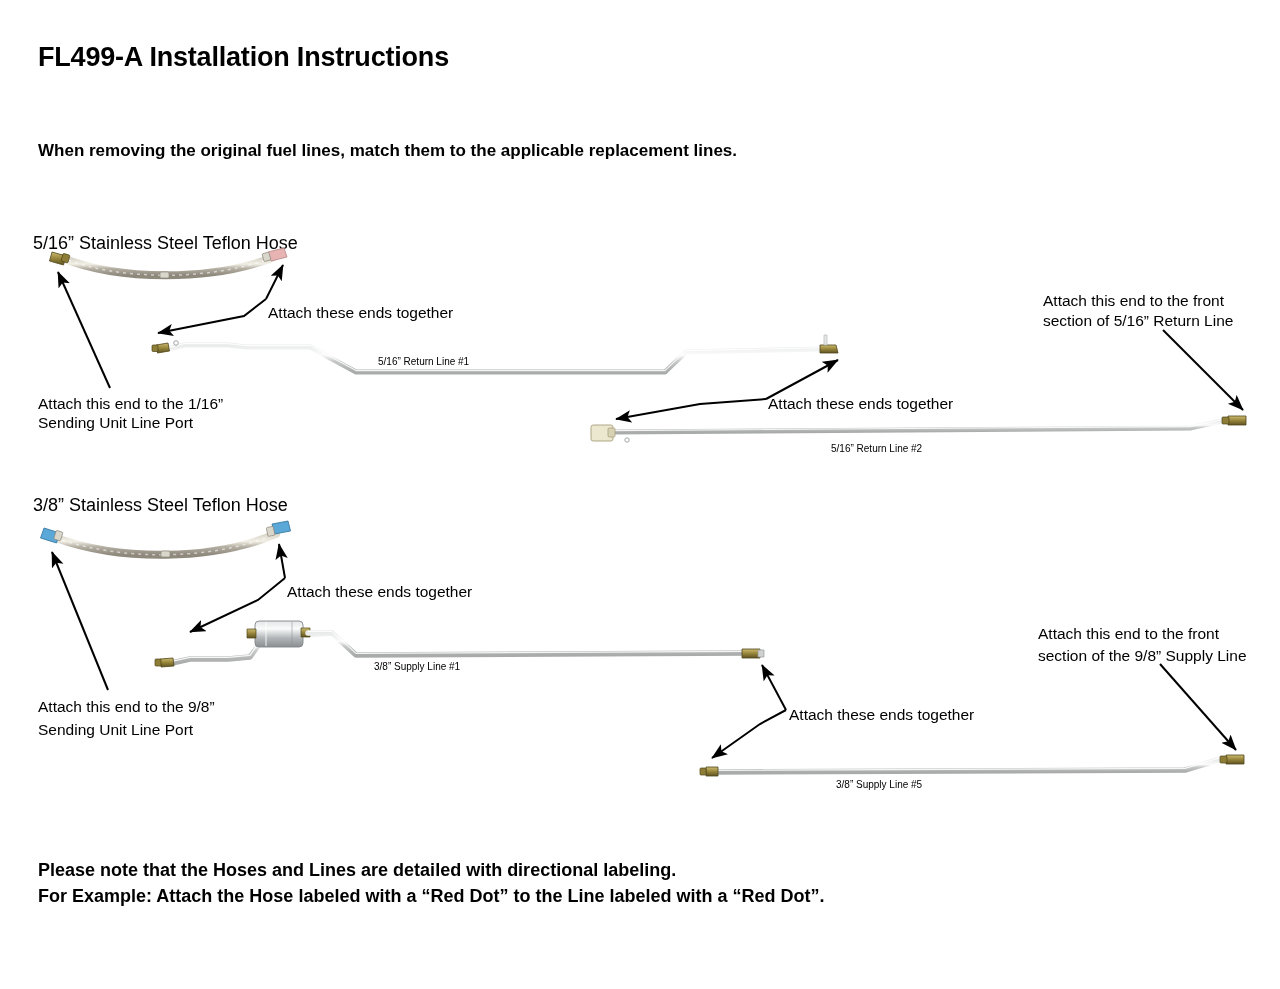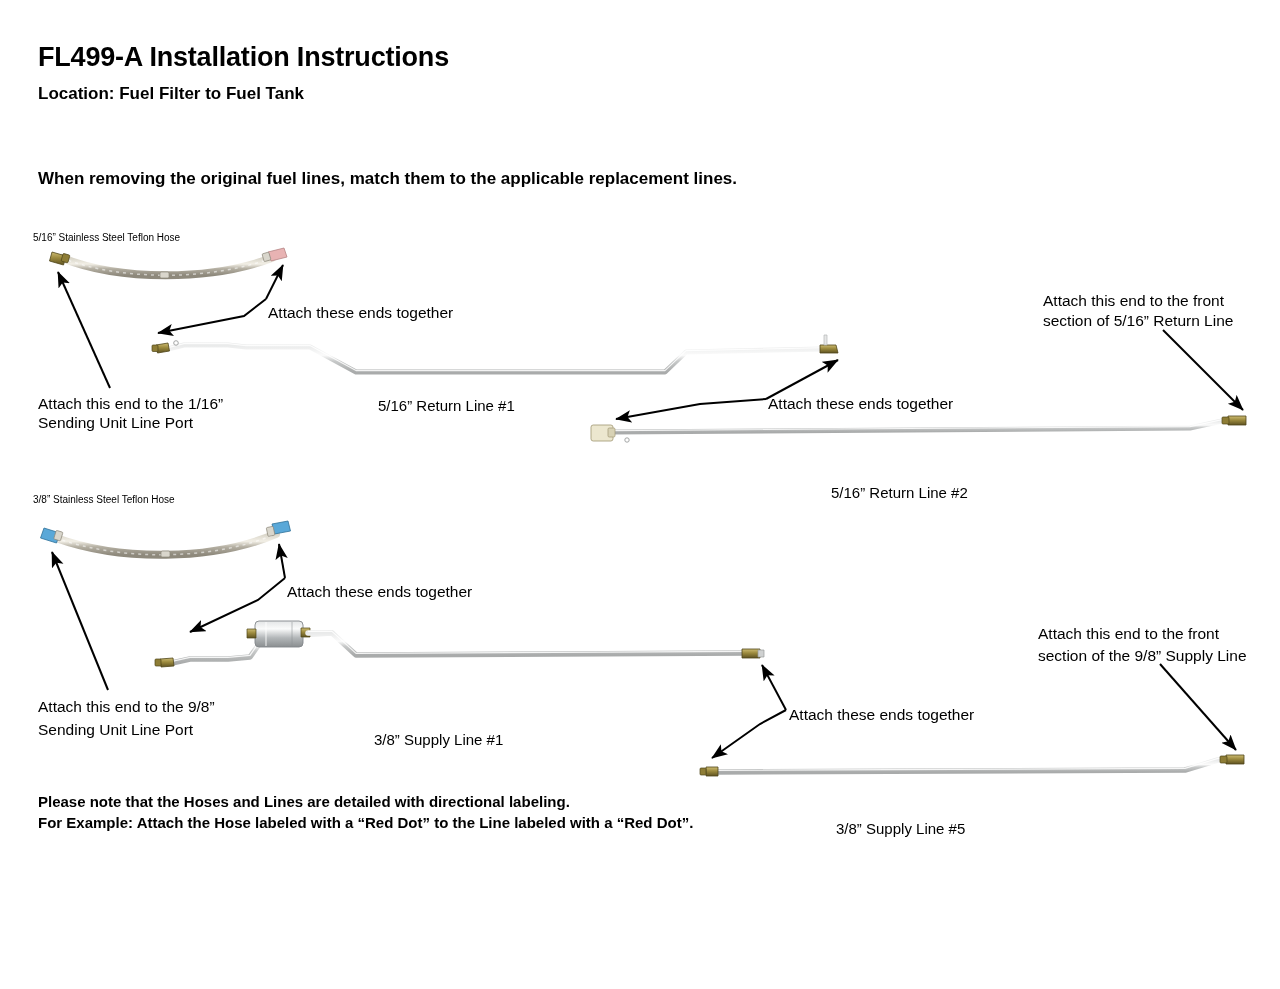--- a/index.html
+++ b/index.html
@@ -35,76 +35,73 @@
     left: 38px;
     top: 83px;
     font-size: 17px;
     font-weight: bold;
   }
   #doc-intro {
     left: 38px;
     top: 140px;
     font-size: 17px;
     font-weight: bold;
-    margin-top: 28px;
   }
   #doc-note {
     left: 38px;
-    top: 791px;
-    font-size: 15px;
+    top: 858px;
+    font-size: 18px;
     font-weight: bold;
     line-height: 1.42;
   }
   .callout {
     font-size: 15.5px;
     font-weight: normal;
     line-height: 1.35;
   }
   .partlabel {
-    font-size: 15px;
+    font-size: 10px;
     font-weight: normal;
-    margin-top: 40px;
   }
   .hoselabel {
-    font-size: 10px;
+    font-size: 18px;
     font-weight: normal;
   }
   svg.layer {
     position: absolute;
     left: 0;
     top: 0;
     width: 1280px;
     height: 989px;
     pointer-events: none;
   }
 </style>
 </head>
 <body>
 
 <div id="page">
 
   <div class="txt" id="doc-title">FL499-A Installation Instructions</div>
-  <div class="txt" id="doc-location">Location: Fuel Filter to Fuel Tank</div>
   <div class="txt" id="doc-intro">When removing the original fuel lines, match them to the applicable replacement lines.</div>
 
   <div class="txt hoselabel" style="left:33px; top:232px;">5/16” Stainless Steel Teflon Hose</div>
   <div class="txt callout" style="left:268px; top:303px;">Attach these ends together</div>
   <div class="txt callout" style="left:38px; top:394px;">Attach this end to the 1/16”</div>
   <div class="txt callout" style="left:38px; top:413px;">Sending Unit Line Port</div>
   <div class="txt partlabel" style="left:378px; top:356px;">5/16” Return Line #1</div>
   <div class="txt callout" style="left:768px; top:394px;">Attach these ends together</div>
   <div class="txt partlabel" style="left:831px; top:443px;text-align:right;">5/16” Return Line #2</div>
   <div class="txt callout" style="left:1043px; top:291px;">Attach this end to the front</div>
   <div class="txt callout" style="left:1043px; top:311px;">section of 5/16” Return Line</div>
 
   <div class="txt hoselabel" style="left:33px; top:494px;">3/8” Stainless Steel Teflon Hose</div>
   <div class="txt callout" style="left:287px; top:582px;">Attach these ends together</div>
   <div class="txt callout" style="left:38px; top:697px;">Attach this end to the 9/8”</div>
   <div class="txt callout" style="left:38px; top:720px;">Sending Unit Line Port</div>
-  <div class="txt partlabel" style="left:374px; top:690px;text-align:right;">3/8” Supply Line #1</div>
+  <div class="txt partlabel" style="left:374px; top:661px;text-align:right;">3/8” Supply Line #1</div>
   <div class="txt callout" style="left:789px; top:705px;">Attach these ends together</div>
   <div class="txt partlabel" style="left:836px; top:779px;">3/8” Supply Line #5</div>
   <div class="txt callout" style="left:1038px; top:624px;">Attach this end to the front</div>
   <div class="txt callout" style="left:1038px; top:646px;">section of the 9/8” Supply Line</div>
 
   <div class="txt" id="doc-note"><span>Please note that the Hoses and Lines are detailed with directional labeling.</span>
 <span>For Example: Attach the Hose labeled with a “Red Dot” to the Line labeled with a “Red Dot”.</span></div>
 
   <svg class="layer" viewBox="0 0 1280 989">
     <defs>

